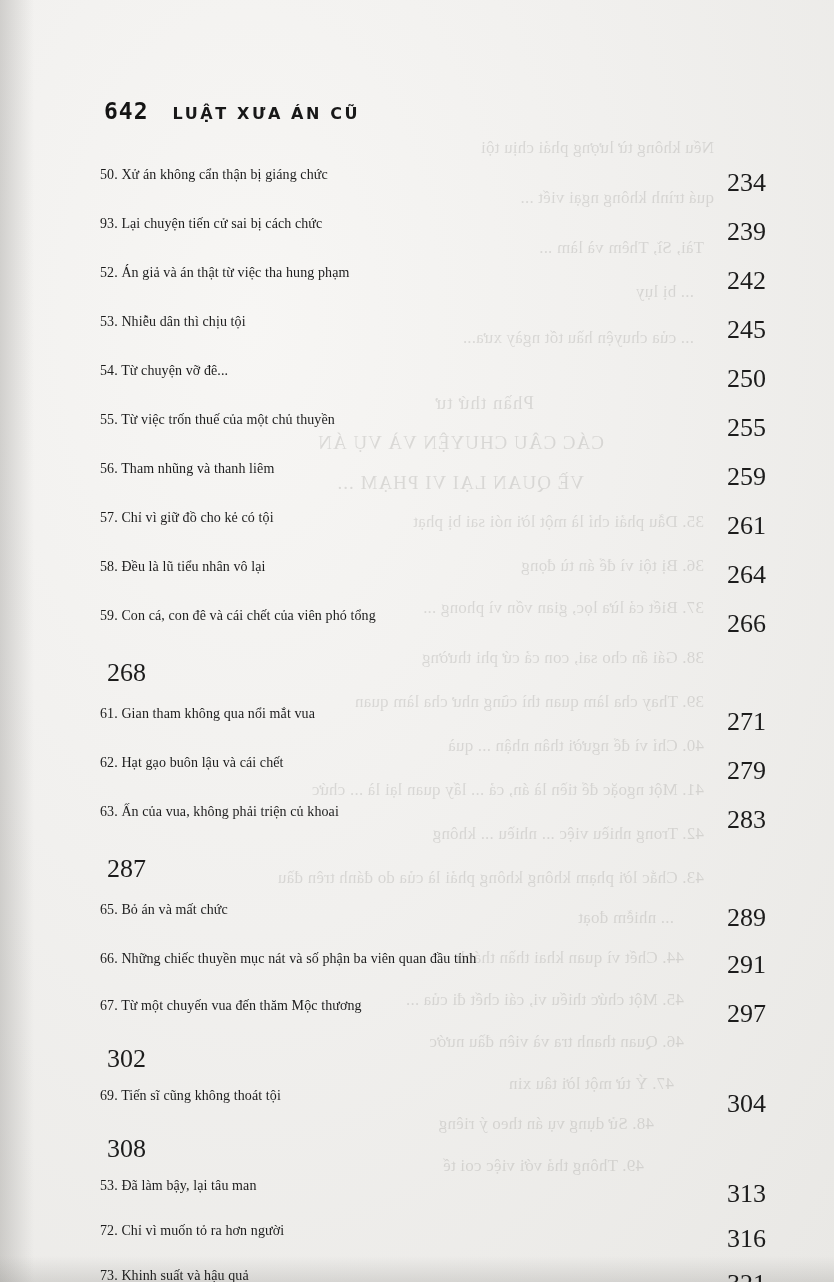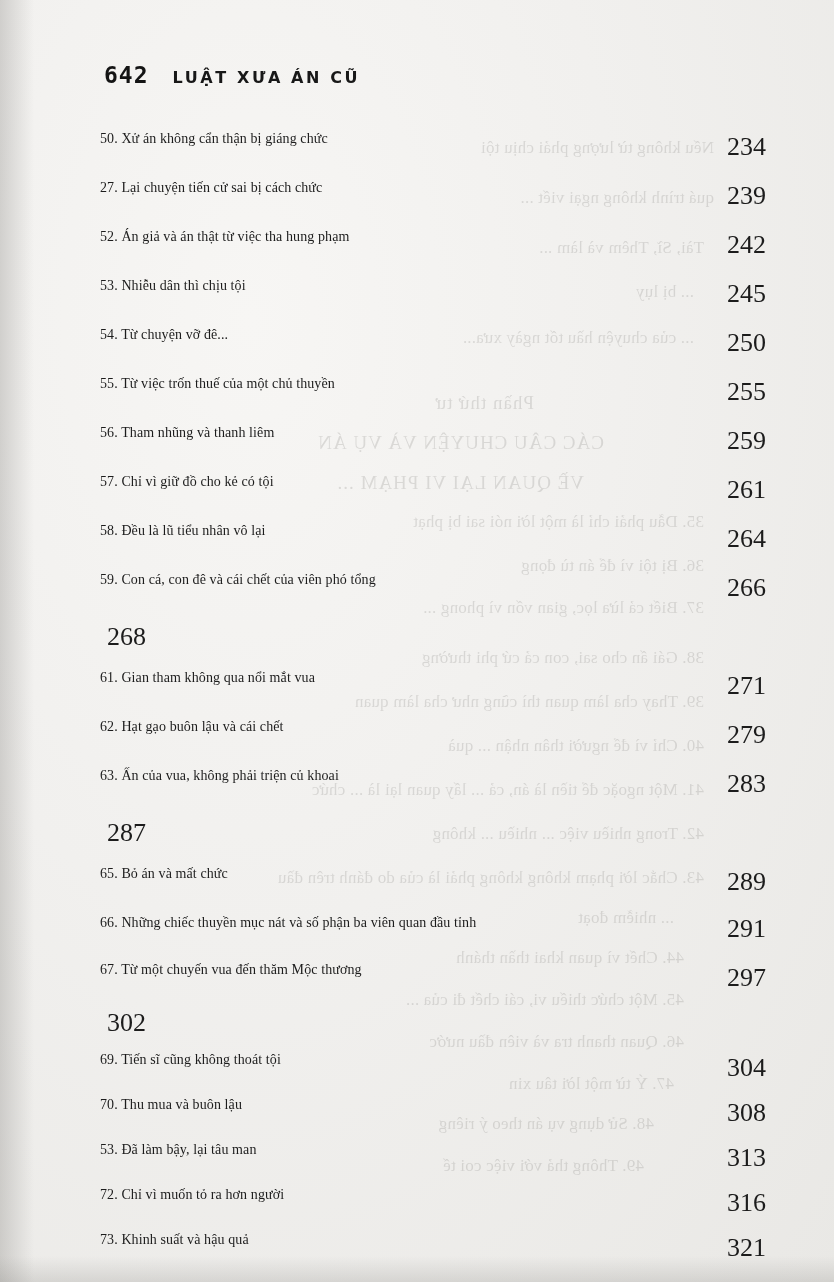--- a/index.html
+++ b/index.html
@@ -53,20 +53,21 @@
     white-space: nowrap;
     font-size: 17px;
     letter-spacing: 0.2px;
   }
   .bleed-line.big { font-size: 19px; letter-spacing: 1px; }
 
   .page {
     position: absolute;
     inset: 0;
     z-index: 3;
+    margin-top: 36px;
   }
 
   .running-head {
     position: absolute;
     top: 62px;
     left: 104px;
     display: flex;
     align-items: baseline;
     gap: 24px;
   }
@@ -163,21 +164,21 @@
   </div>
 
   <div class="toc">
 
     <div class="toc-row">
       <span class="toc-entry">50. Xử án không cẩn thận bị giáng chức</span>
       <span class="toc-page">234</span>
     </div>
 
     <div class="toc-row">
-      <span class="toc-entry">27. Lại chuyện tiến cử sai bị cách chức</span>
+      <span class="toc-entry">93. Lại chuyện tiến cử sai bị cách chức</span>
       <span class="toc-page">239</span>
     </div>
 
     <div class="toc-row">
       <span class="toc-entry">52. Án giả và án thật từ việc tha hung phạm</span>
       <span class="toc-page">242</span>
     </div>
 
     <div class="toc-row">
       <span class="toc-entry">53. Nhiễu dân thì chịu tội</span>
@@ -255,21 +256,20 @@
     <div class="toc-row tight">
       <span class="toc-page" style="align-self:flex-end;">302</span>
     </div>
 
     <div class="toc-row tight">
       <span class="toc-entry">69. Tiến sĩ cũng không thoát tội</span>
       <span class="toc-page" style="align-self:flex-end;">304</span>
     </div>
 
     <div class="toc-row tight">
-      <span class="toc-entry">70. Thu mua và buôn lậu</span>
       <span class="toc-page" style="align-self:flex-end;">308</span>
     </div>
 
     <div class="toc-row tight">
       <span class="toc-entry">53. Đã làm bậy, lại tâu man</span>
       <span class="toc-page" style="align-self:flex-end;">313</span>
     </div>
 
     <div class="toc-row tight">
       <span class="toc-entry">72. Chỉ vì muốn tỏ ra hơn người</span>

